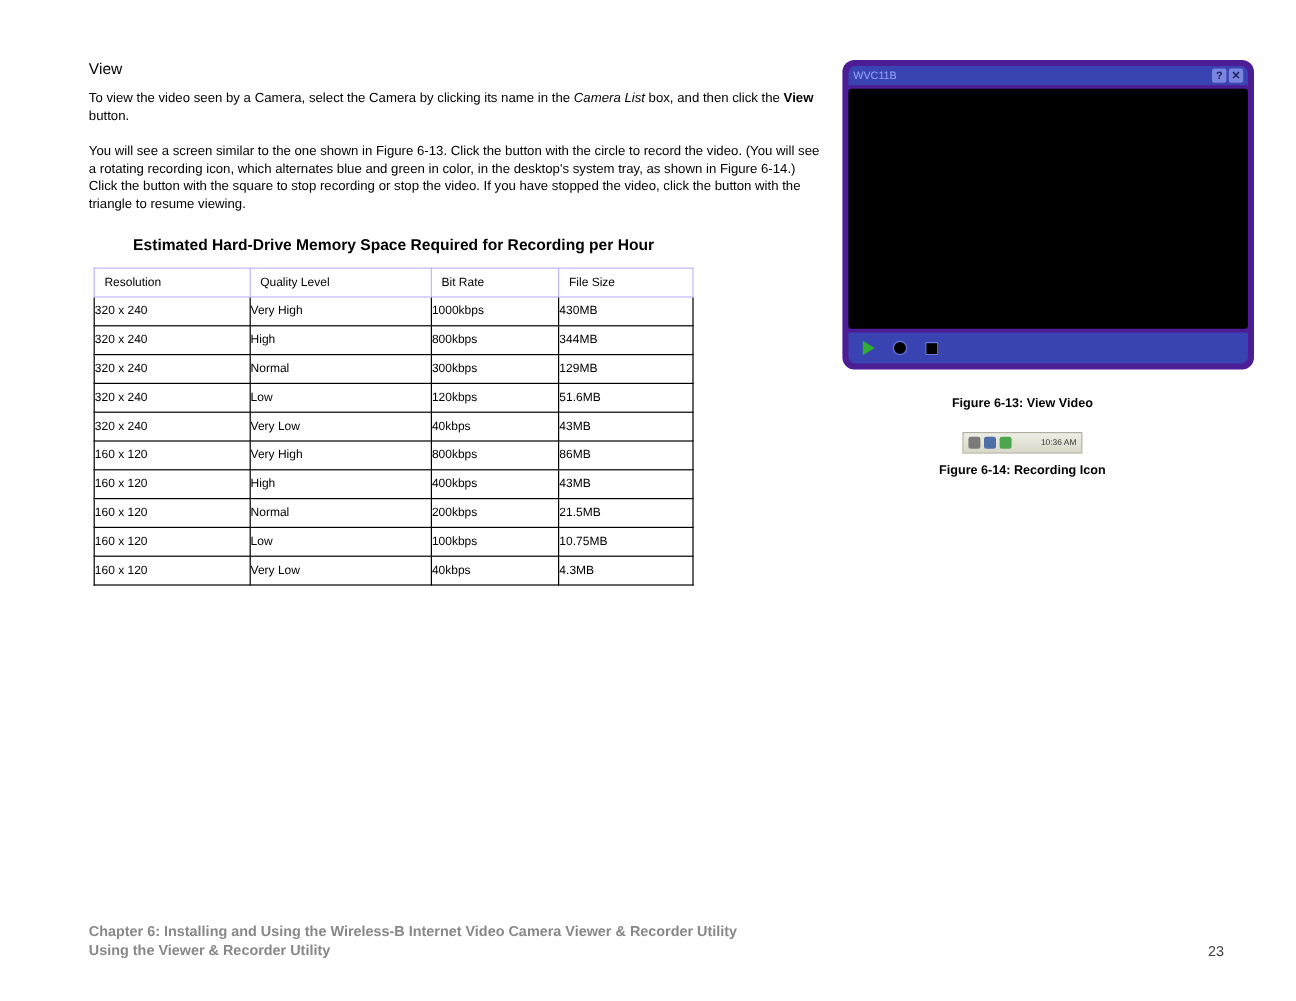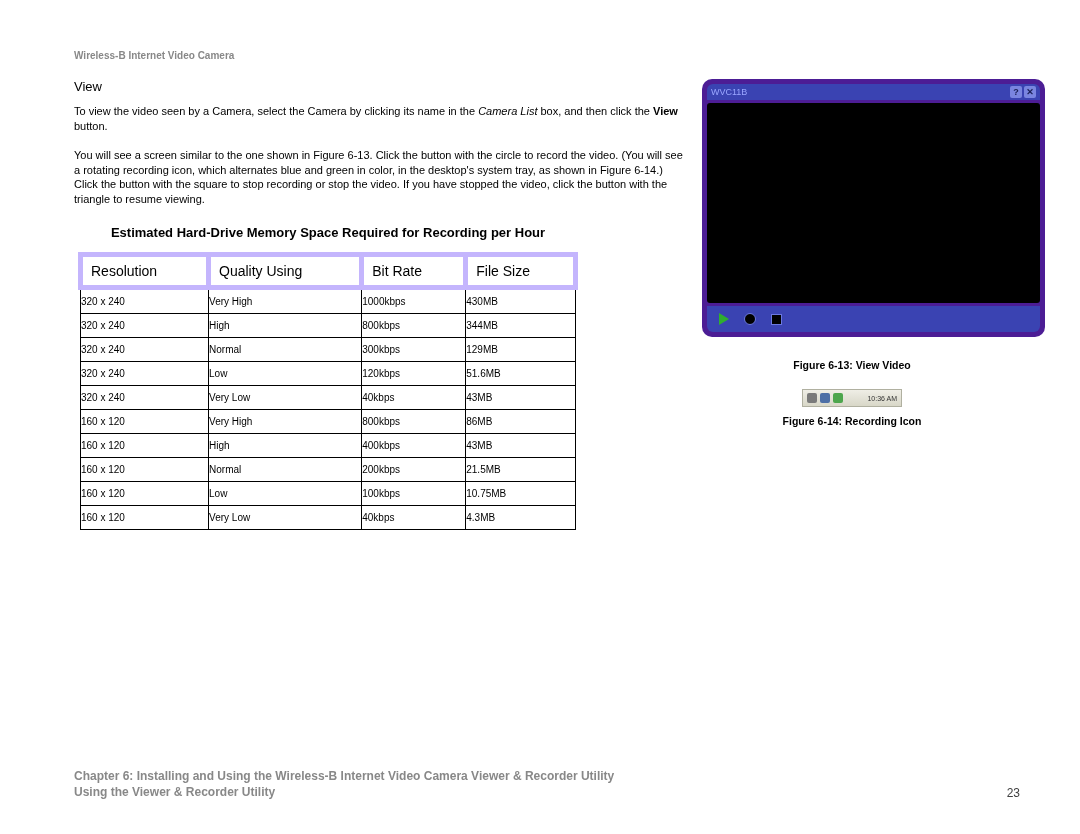--- a/index.html
+++ b/index.html
@@ -54,24 +54,24 @@
     text-align: center;
     margin: 18px 0 12px 4px;
     width: 500px;
   }
   table.data {
     border-collapse: collapse;
     width: 500px;
     margin-left: 4px;
   }
   table.data th {
-    border: 5px solid #c4b5fd;
+    border: 1px solid #c4b5fd;
     text-align: left;
     font-weight: normal;
-    font-size: 14px;
+    font-size: 10px;
     padding: 6px 8px;
     margin-top: 20px;
   }
   table.data td {
     border: 1px solid #000;
     font-size: 10px;
     padding: 6px 0;
   }
 
   
@@ -200,39 +200,38 @@
   }
   .footer-page {
     font-size: 12px;
     color: #404040;
   }
 </style>
 </head>
 <body>
 
 <div class="page">
-  <div class="header-title">Wireless-B Internet Video Camera</div>
 
   <div class="content-row">
     <div class="left-col">
       <div class="section-heading">View</div>
 
       <div class="body-text">
         <span>To view the video seen by a Camera, select the Camera by clicking its name in the </span><em>Camera List</em><span> box, and then click the </span><strong>View</strong><span> button.</span>
       </div>
 
       <div class="body-text">You will see a screen similar to the one shown in Figure 6-13. Click the button with the circle to record the video. (You will see a rotating recording icon, which alternates blue and green in color, in the desktop's system tray, as shown in Figure 6-14.) Click the button with the square to stop recording or stop the video. If you have stopped the video, click the button with the triangle to resume viewing.</div>
 
       <div class="table-title">Estimated Hard-Drive Memory Space Required for Recording per Hour</div>
 
       <table class="data">
         <thead>
             <tr id="thead-row">
               <th>Resolution</th>
-              <th>Quality Using</th>
+              <th>Quality Level</th>
               <th>Bit Rate</th>
               <th>File Size</th>
             </tr>
           </thead>
         <tbody id="tbody">
             <tr>
               <td>320 x 240</td>
               <td>Very High</td>
               <td>1000kbps</td>
               <td>430MB</td>

